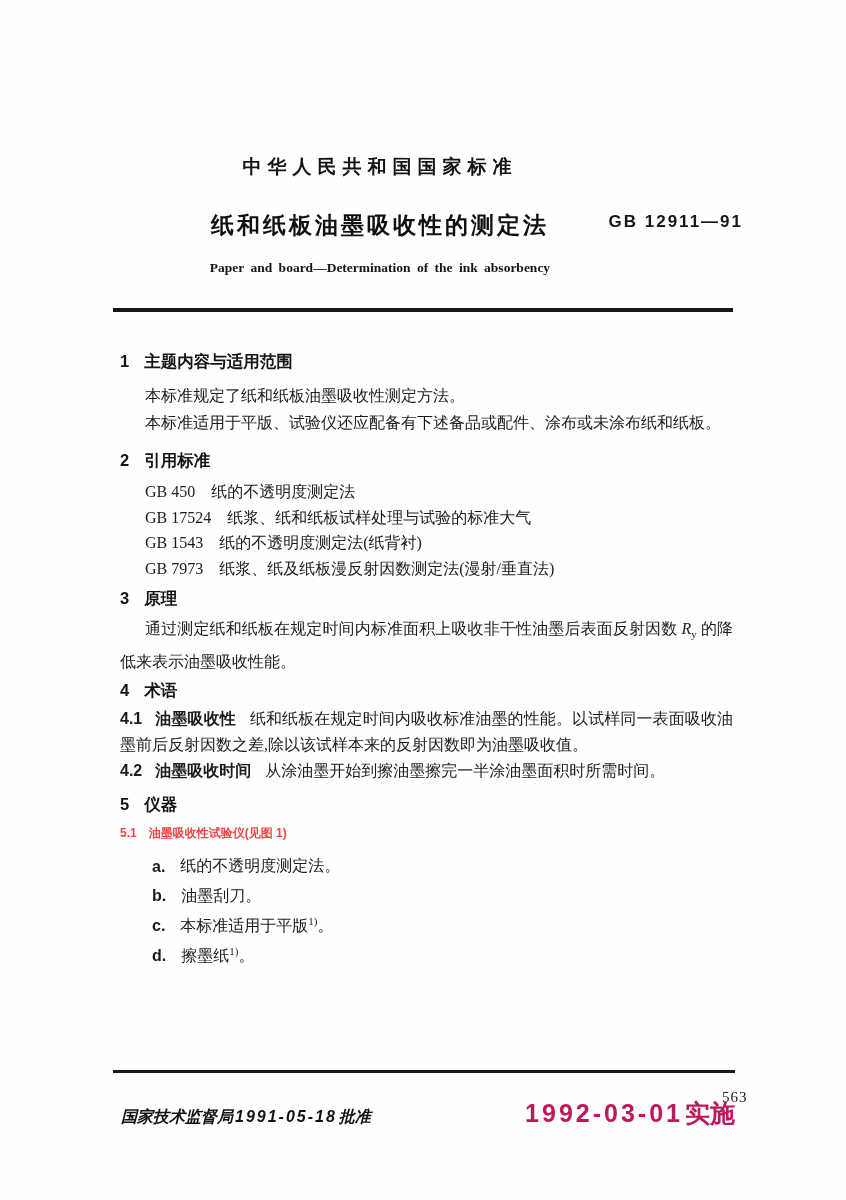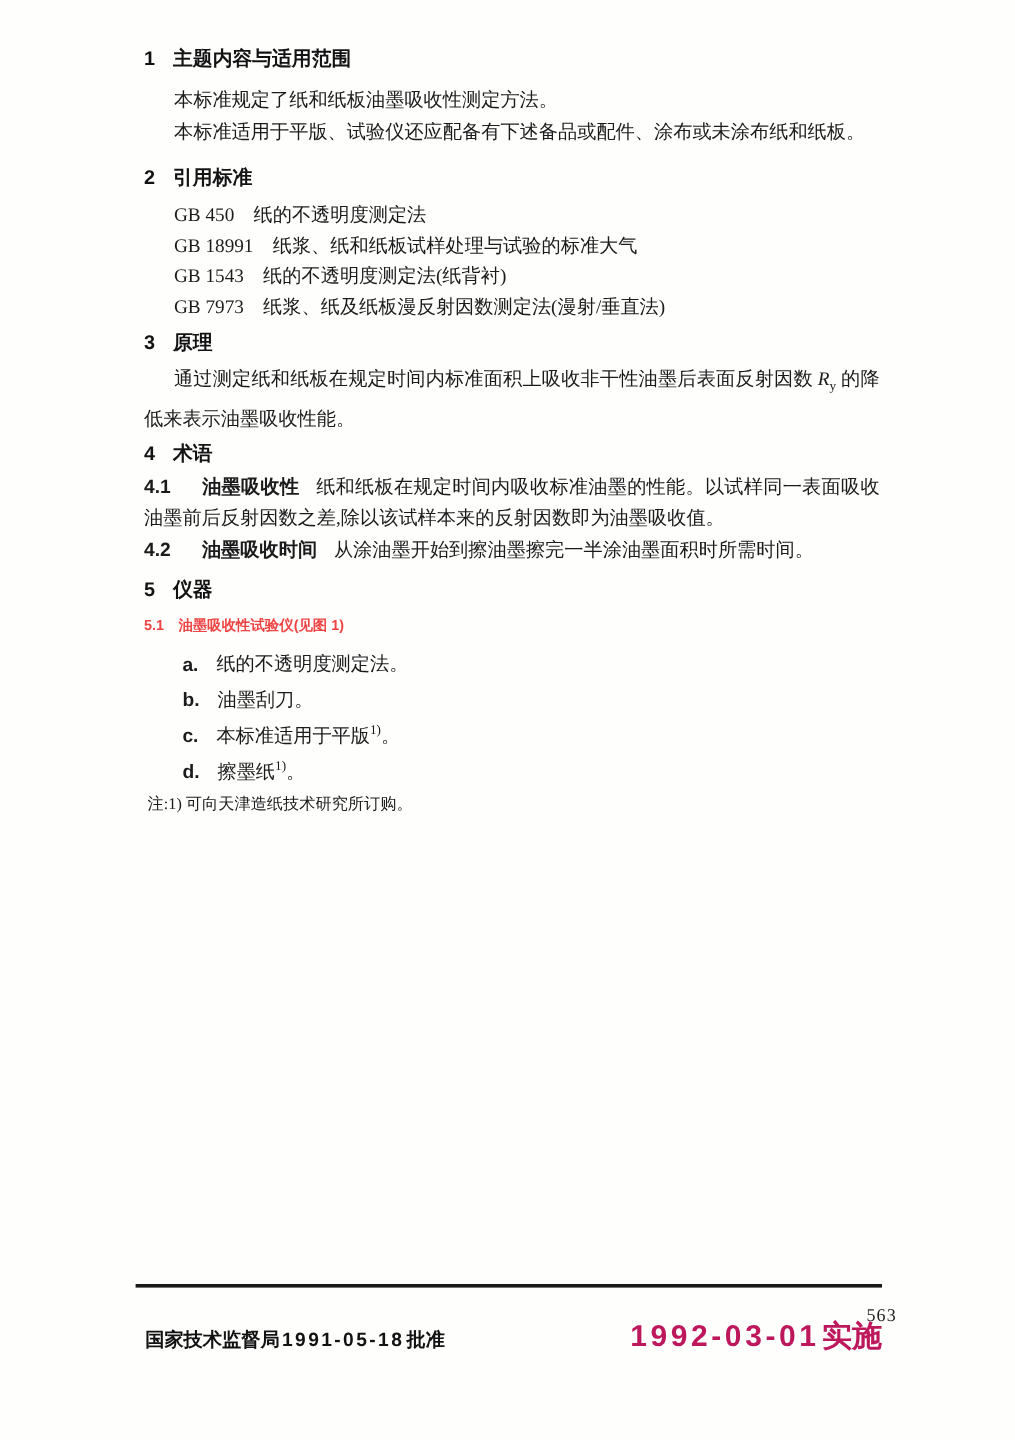--- a/index.html
+++ b/index.html
@@ -80,21 +80,21 @@
     color:#1b1b1b;
   }
   .indent { text-indent:25px; }
   .ref-list { padding-left:32px; font-size:16px; line-height:25.5px; }
   .ref-row .ref-code { margin-right:16px; }
   .term-para .t-no,
   .term-para .t-name {
     font-family:"Liberation Sans", sans-serif;
     font-weight:bold;
   }
-  .term-para .t-no { margin-right:26px; }
+  .term-para .t-no { margin-right:13px; }
   .term-para .t-name { margin-right:14px; }
   .sub-head {
     padding-left:7px;
     font-family:"Liberation Sans", sans-serif;
     font-weight:bold;
     font-size:12px; line-height:26px;
     color:#ef4444;
   }
   .sub-head .sub-no { margin-right:12px; }
   .var { font-style:italic; font-family:"Liberation Serif", serif; }
@@ -122,20 +122,21 @@
     display:flex;
     justify-content:space-between;
     align-items:baseline;
   }
   .footer-left {
     padding-left:8px;
     font-family:"Liberation Sans", sans-serif;
     font-weight:bold;
     font-size:16px;
     color:#121212;
+    font-style:italic;
   }
   .footer-left .f-date { letter-spacing:2px; padding:0 2px; }
   .footer-right {
     font-family:"Liberation Sans", sans-serif;
     font-weight:bold;
     font-size:25px;
     color:#be185d;
     margin-top:20px;
   }
   .footer-right .f-date { letter-spacing:3px; margin-right:2px; }
@@ -146,36 +147,45 @@
     letter-spacing:1px;
     color:#222;
   }
 </style>
 </head>
 <body>
 
 <div class="page">
   <div class="content">
 
+    <div class="header">
+      <div class="header-center">
+        <div class="std-label">中华人民共和国国家标准</div>
+        <div class="doc-title">纸和纸板油墨吸收性的测定法</div>
+        <div class="subtitle-en">Paper and board—Determination of the ink absorbency</div>
+      </div>
+      <div class="std-no">GB 12911—91</div>
+      <div class="rule-thick"></div>
+    </div>
 
     <div class="sec-head" style="margin-top:37px;">
       <span class="sec-no">1</span><span>主题内容与适用范围</span>
     </div>
     <p class="para indent" style="margin-top:9px;">本标准规定了纸和纸板油墨吸收性测定方法。</p>
     <p class="para indent">本标准适用于平版、试验仪还应配备有下述备品或配件、涂布或未涂布纸和纸板。</p>
 
     <div class="sec-head" style="margin-top:12px;">
       <span class="sec-no">2</span><span>引用标准</span>
     </div>
     <div class="ref-list" style="margin-top:7px;">
       <div class="ref-row">
         <span class="ref-code">GB 450</span><span>纸的不透明度测定法</span>
       </div>
       <div class="ref-row">
-        <span class="ref-code">GB 18991</span><span>纸浆、纸和纸板试样处理与试验的标准大气</span>
+        <span class="ref-code">GB 17524</span><span>纸浆、纸和纸板试样处理与试验的标准大气</span>
       </div>
       <div class="ref-row">
         <span class="ref-code">GB 1543</span><span>纸的不透明度测定法(纸背衬)</span>
       </div>
       <div class="ref-row">
         <span class="ref-code">GB 7973</span><span>纸浆、纸及纸板漫反射因数测定法(漫射/垂直法)</span>
       </div>
     </div>
 
     <div class="sec-head" style="margin-top:5px;">
@@ -205,21 +215,20 @@
     </div>
     <div class="item-row">
       <span class="item-label">b.</span><span>油墨刮刀</span><sup></sup><span>。</span>
     </div>
     <div class="item-row">
       <span class="item-label">c.</span><span>本标准适用于平版</span><sup>1)</sup><span>。</span>
     </div>
     <div class="item-row">
       <span class="item-label">d.</span><span>擦墨纸</span><sup>1)</sup><span>。</span>
     </div>
-    <div class="note-line">注:1) 可向天津造纸技术研究所订购。</div>
 
   </div>
 
   <div class="footer-rule"></div>
   <div class="footer-row">
     <div class="footer-left">
       <span>国家技术监督局</span><span class="f-date">1991-05-18</span><span>批准</span>
     </div>
     <div class="footer-right">
       <span class="f-date">1992-03-01</span><span>实施</span>

